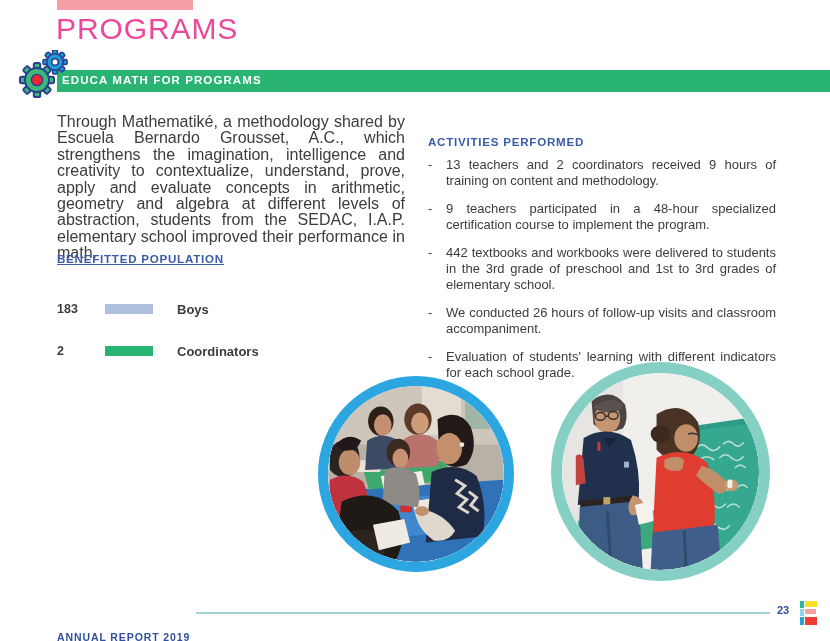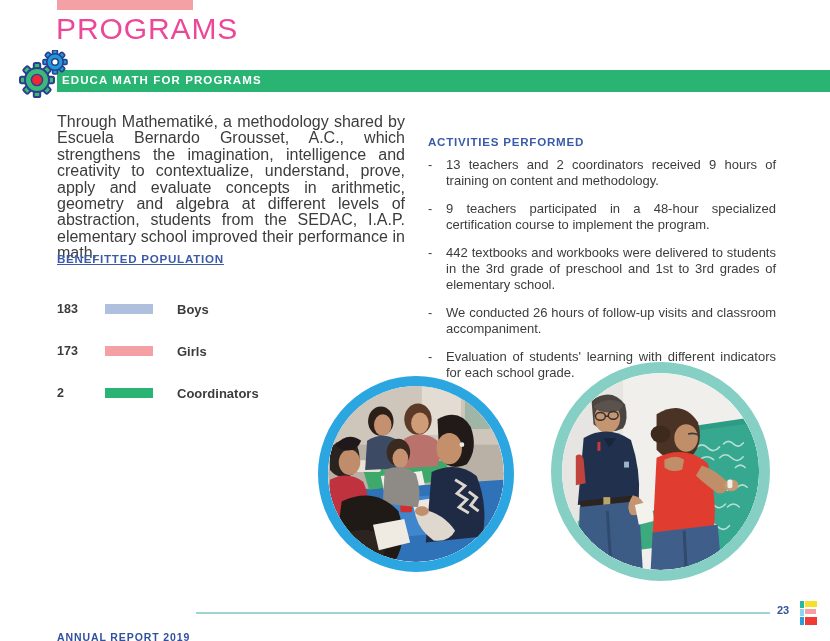--- a/index.html
+++ b/index.html
@@ -263,27 +263,20 @@
 <div class="bp-list">
 
   <div class="bp-row">
     <div class="bp-value">183</div>
     <div class="bp-bar-cell">
       <span class="bp-bar" style="background:#aec0de"></span>
     </div>
     <div class="bp-label">Boys</div>
   </div>
 
-  <div class="bp-row">
-    <div class="bp-value">173</div>
-    <div class="bp-bar-cell">
-      <span class="bp-bar" style="background:#f5a0a4"></span>
-    </div>
-    <div class="bp-label">Girls</div>
-  </div>
 
 
   <div class="bp-row">
     <div class="bp-value">2</div>
     <div class="bp-bar-cell">
       <span class="bp-bar" style="background:#29b473"></span>
     </div>
     <div class="bp-label">Coordinators</div>
   </div>
 

